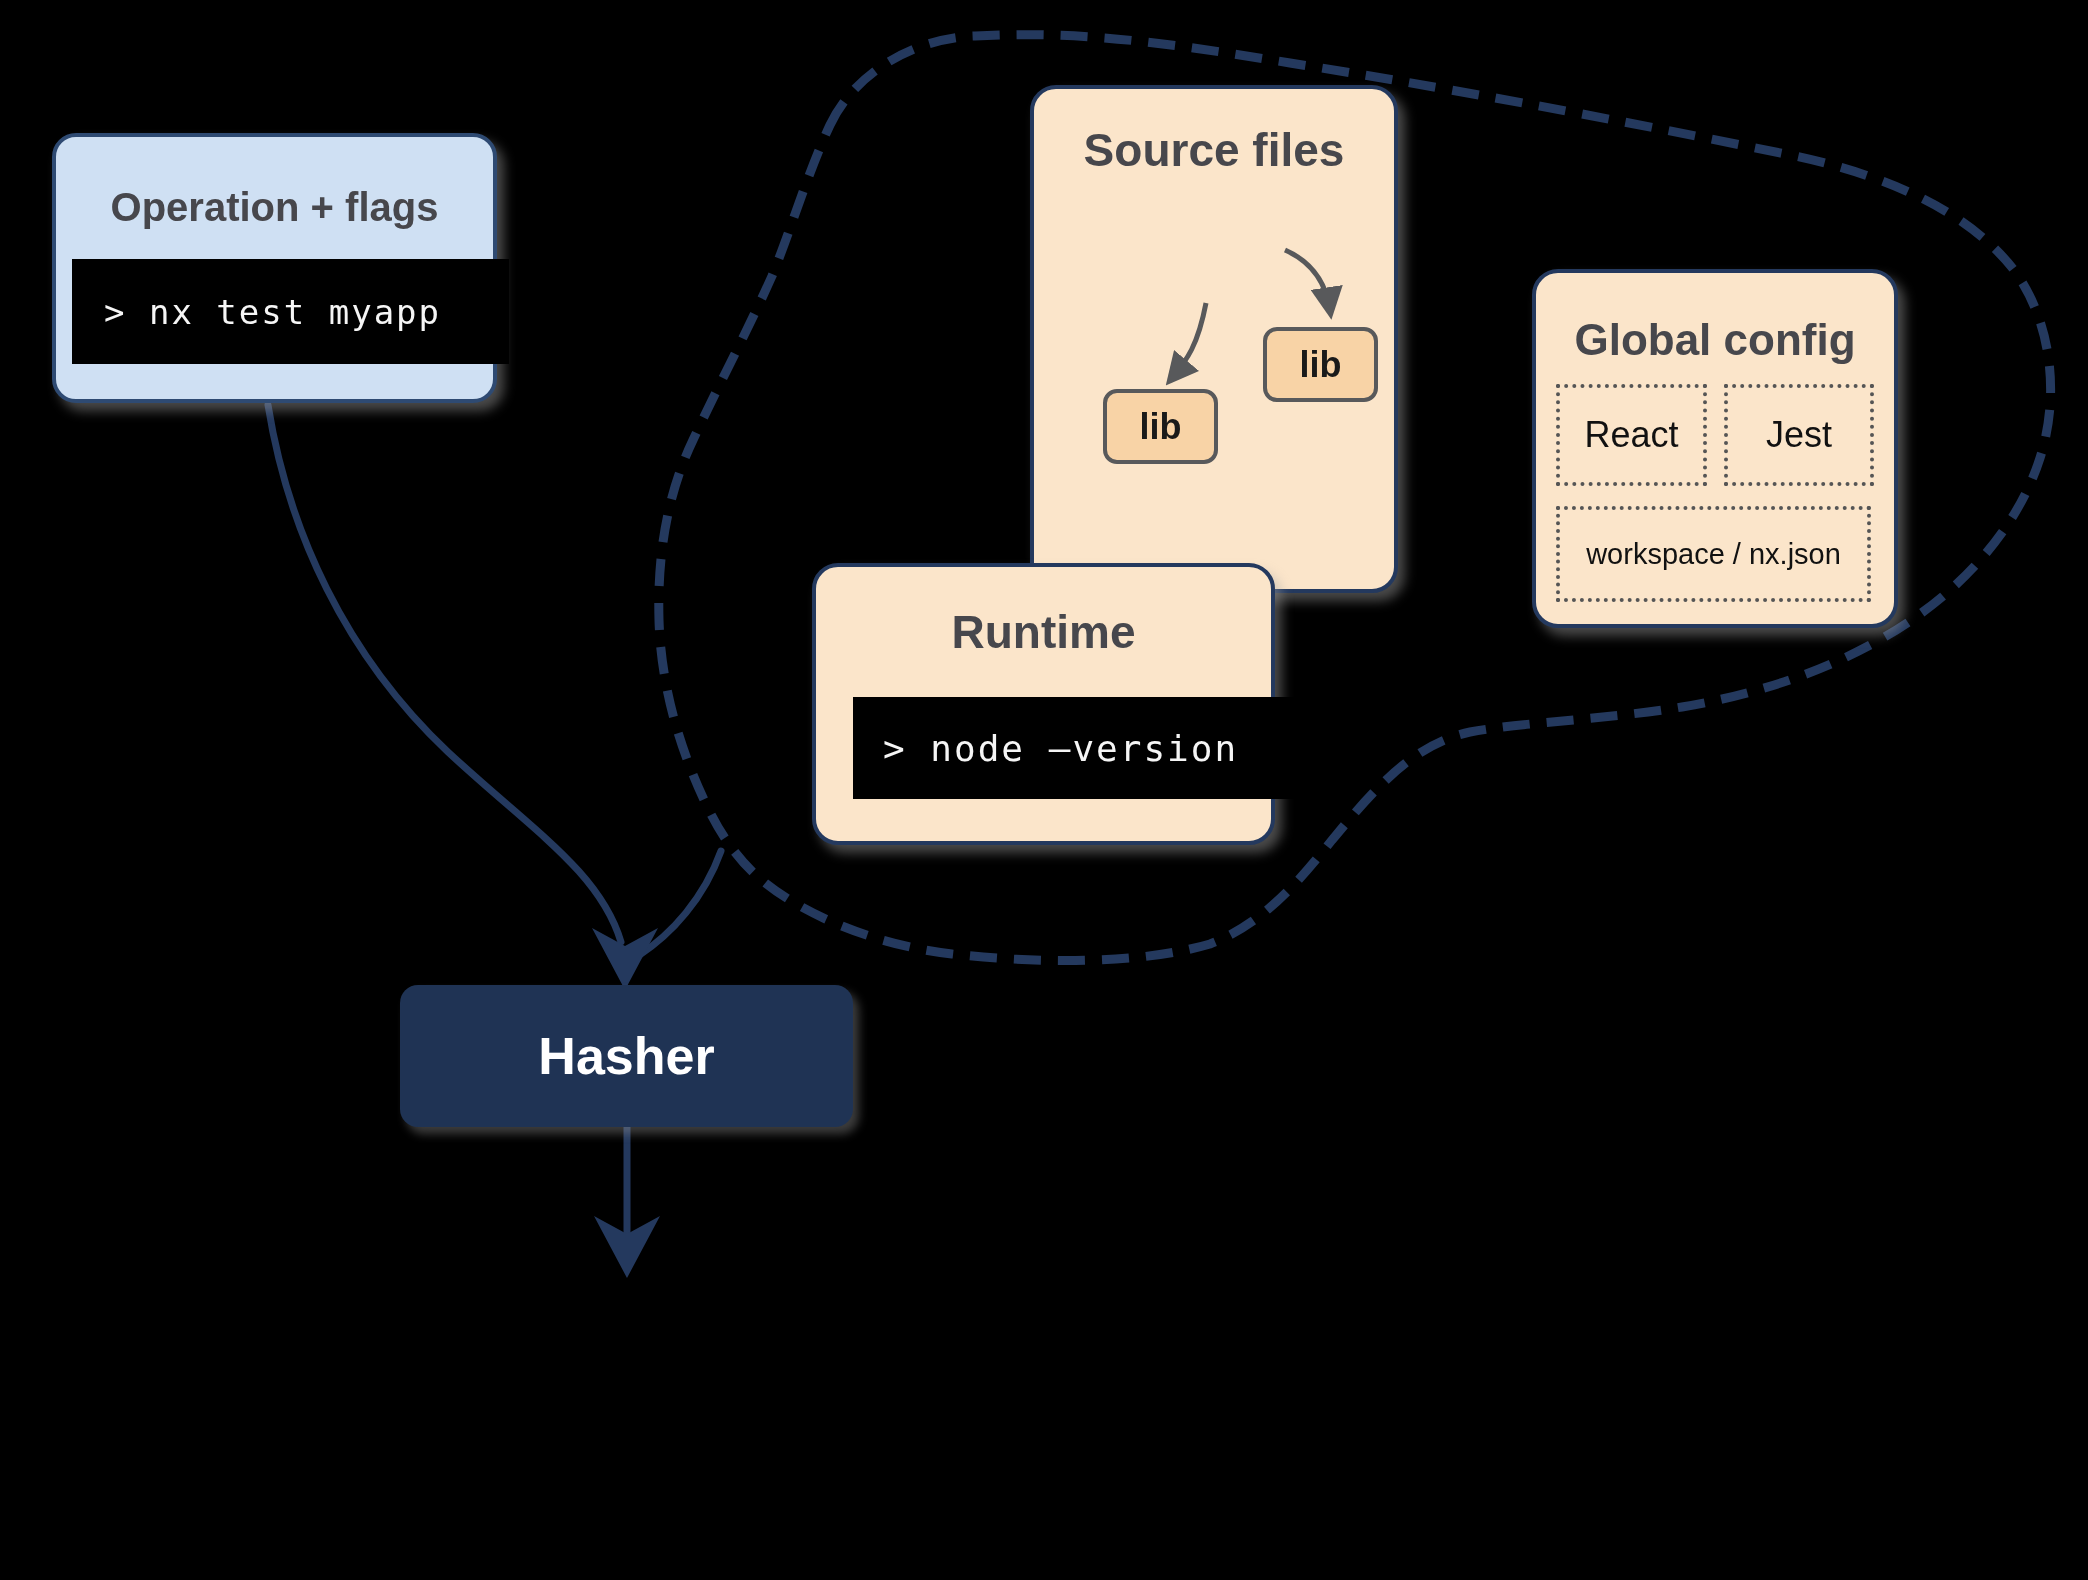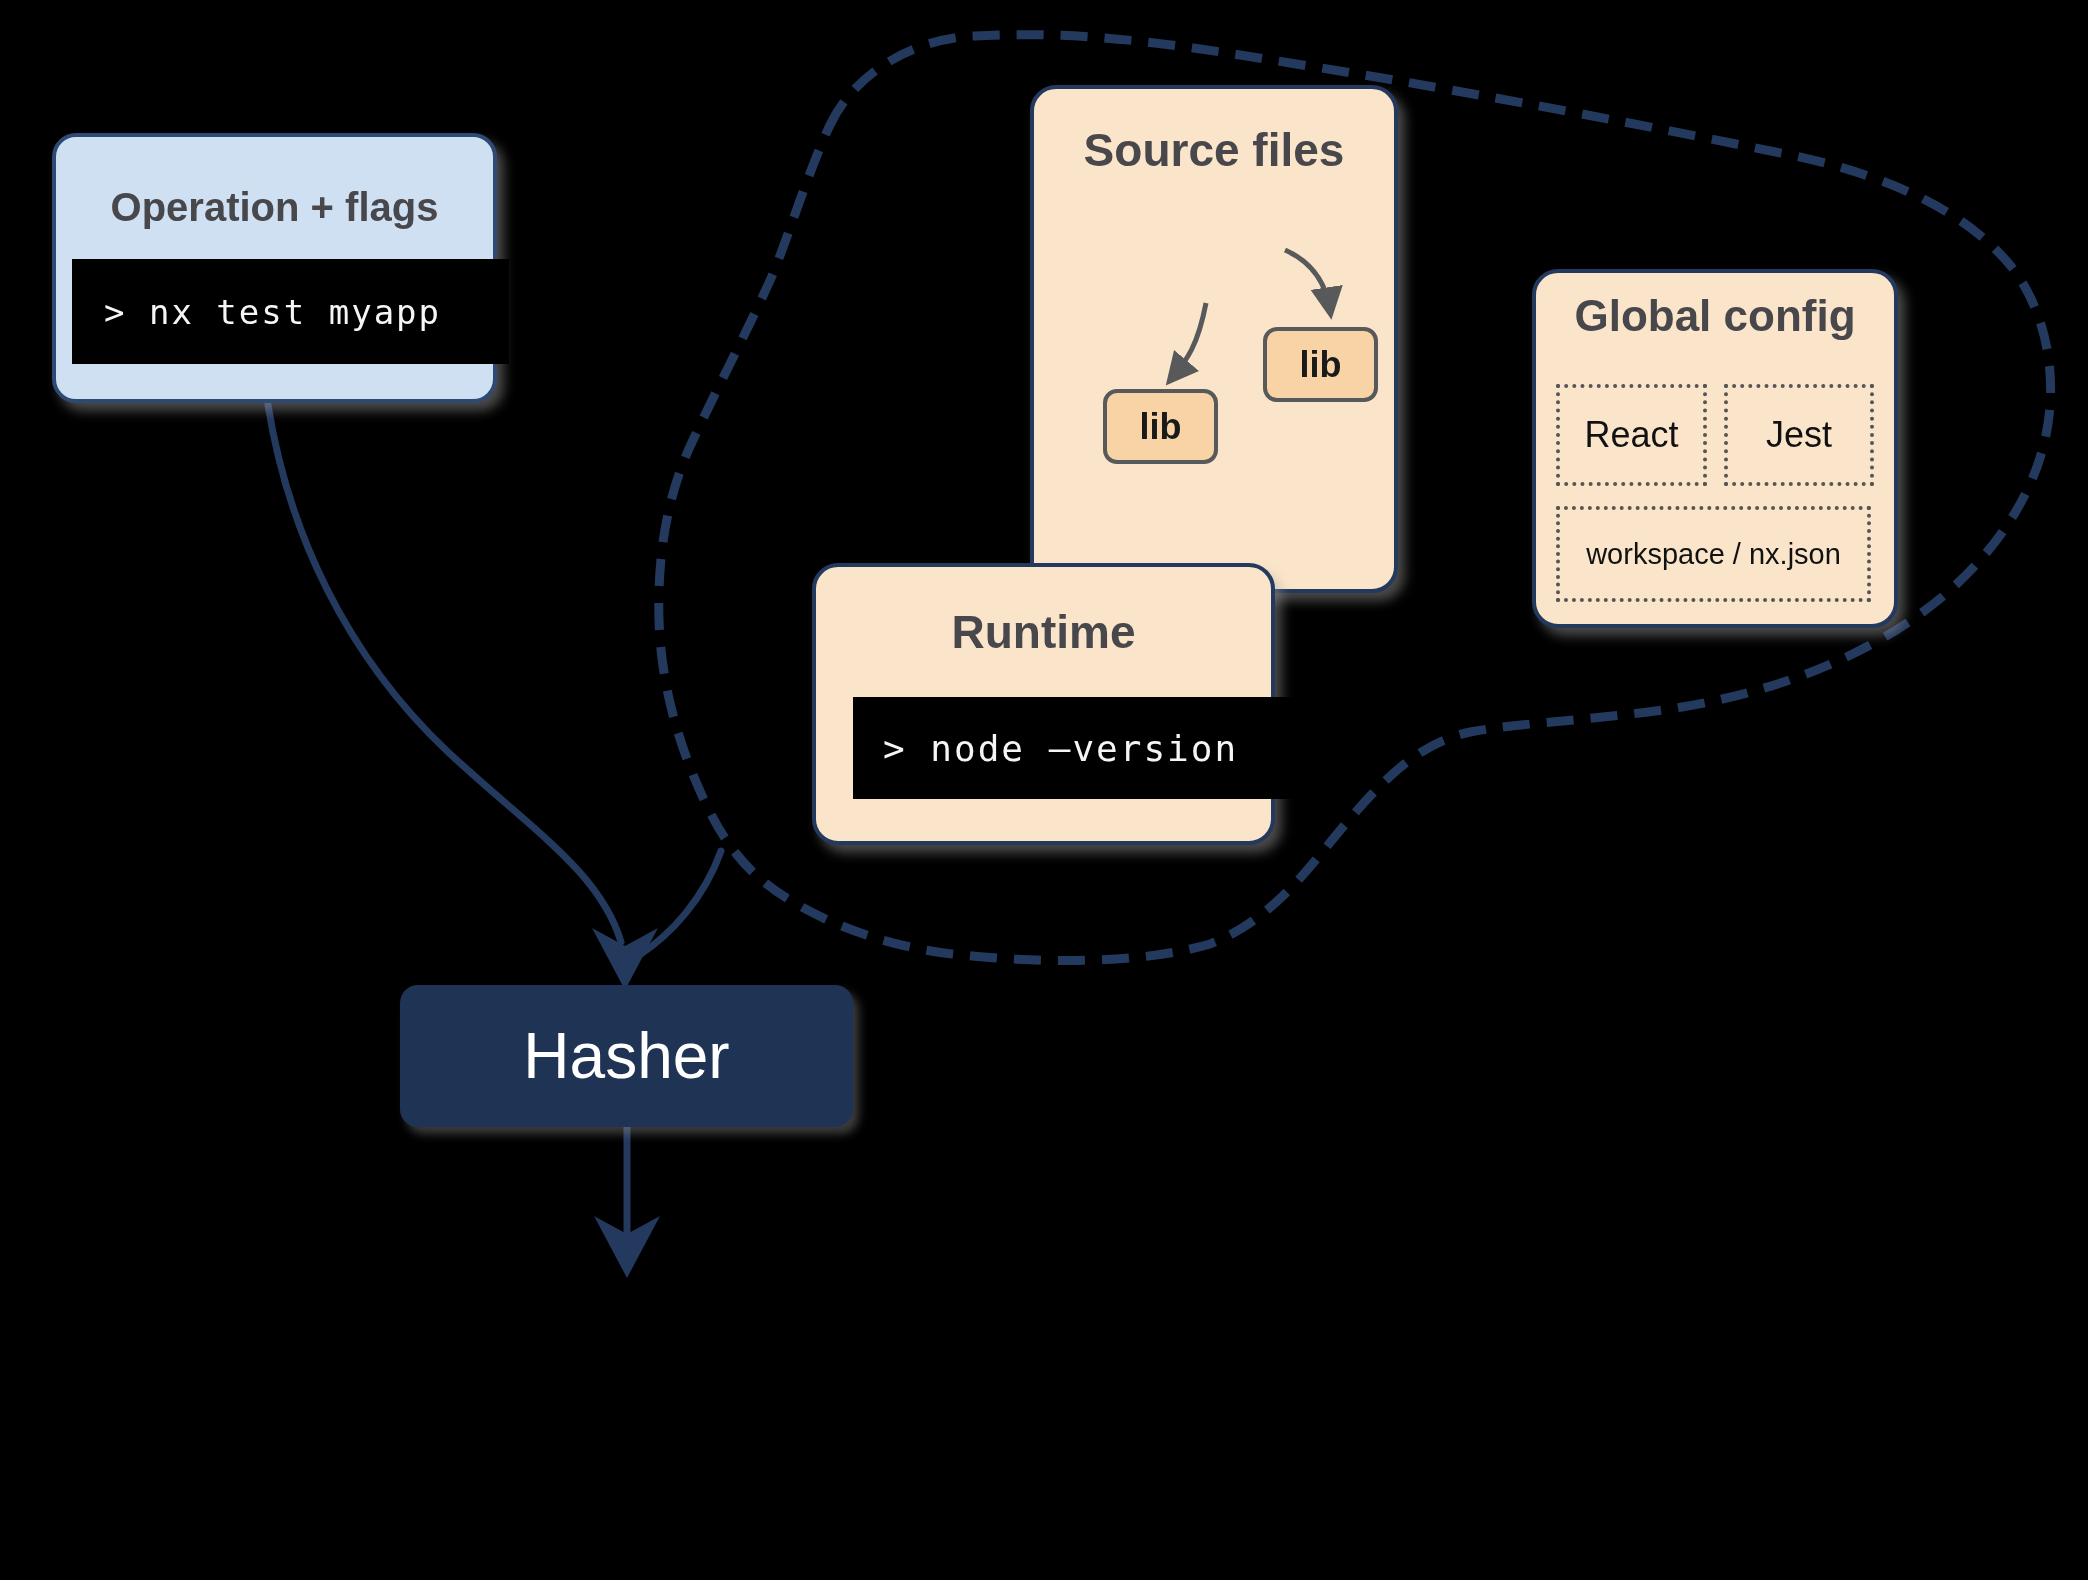--- a/index.html
+++ b/index.html
@@ -32,30 +32,30 @@
   .lib-right{left:229px;top:238px;}
   .lib-left{left:69px;top:300px;}
   
   .rt-card{left:812px;top:563px;width:463px;height:282px;border-radius:26px;
            background:#fbe5ca;border:4px solid #24395e;}
   .rt-card .title{margin-top:38px;font-size:46px;}
   .rt-card .terminal{left:37px;top:130px;width:417px;height:102px;font-size:36px;padding-left:30px;}
   
   .gc-card{left:1532px;top:269px;width:366px;height:359px;border-radius:26px;
            background:#fbe5ca;border:4px solid #24395e;}
-  .gc-card .title{margin-top:18px;font-size:44px;}
+  .gc-card .title{margin-top:42px;font-size:44px;}
   .dotted{position:absolute;box-sizing:border-box;border:4px dotted #555;
           display:flex;align-items:center;justify-content:center;color:#111;}
   .cfg-react{left:20px;top:111px;width:151px;height:102px;font-size:36px;}
   .cfg-jest{left:188px;top:111px;width:150px;height:102px;font-size:36px;}
   .cfg-workspace{left:20px;top:233px;width:315px;height:96px;font-size:29px;}
   
   .hasher{left:400px;top:985px;width:453px;height:142px;border-radius:18px;
           background:#1f3354;display:flex;align-items:center;justify-content:center;
-          color:#fff;font-weight:normal;font-size:64px;
+          color:#fff;font-weight:bold;font-size:52px;
           box-shadow:6px 7px 10px rgba(150,150,150,.4);}
   
   .hash-card{left:445px;top:1282px;width:358px;height:266px;border-radius:28px;
              background:#fdfdfd;border:4px solid #24395e;
              padding-top:28px;text-align:center;}
   .hash-line{font-family:"DejaVu Sans Mono","Liberation Mono",monospace;
              font-size:36px;line-height:46px;color:#151515;letter-spacing:1px;}
 </style>
 </head>
 <body>

